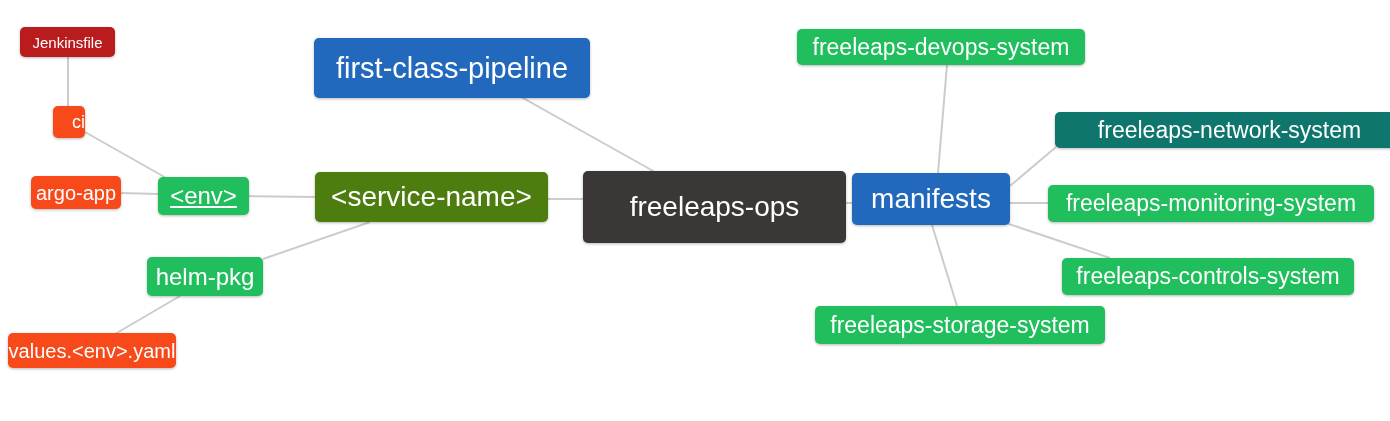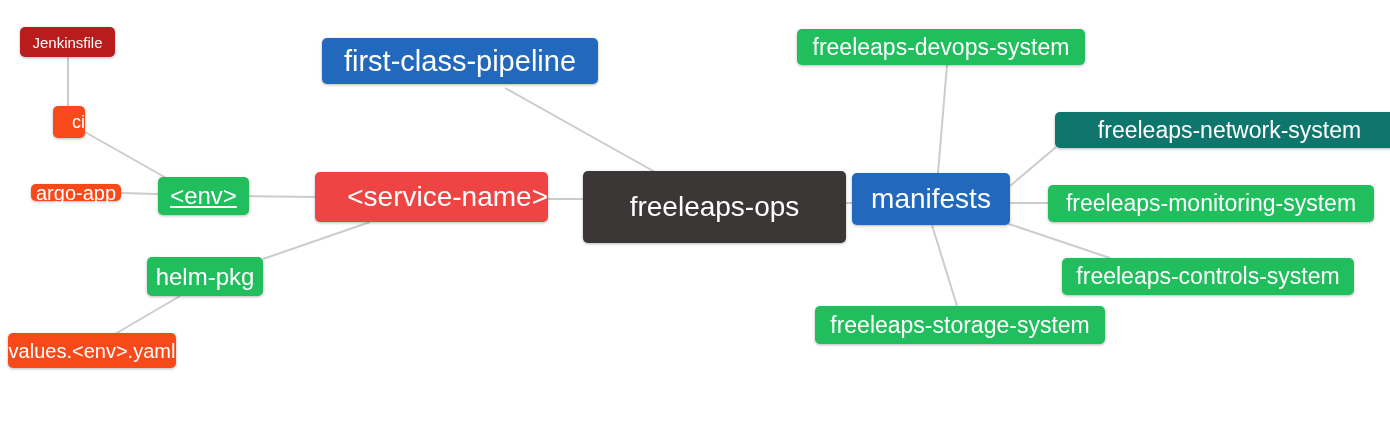--- a/index.html
+++ b/index.html
@@ -58,36 +58,36 @@
       <line x1="1006" y1="223" x2="1110" y2="258" stroke="#cccccc" stroke-width="2"></line>
       <line x1="932" y1="225" x2="957" y2="306" stroke="#cccccc" stroke-width="2"></line>
     </svg>
 
 <div class="node" style="left: 20px; top: 27px; width: 95px; height: 30px; font-size: 15px; background: #b91c1c;">
       <span>Jenkinsfile</span>
     </div>
     <div class="node" style="left: 53px; top: 106px; width: 32px; height: 32px; font-size: 18px; background: rgb(248, 73, 26); justify-content: flex-end;">
       <span>ci</span>
     </div>
-    <div class="node" style="left: 31px; top: 184px; width: 90px; height: 17px; font-size: 20px; background: rgb(248, 73, 26);">
+    <div class="node" style="left: 31px; top: 176px; width: 90px; height: 33px; font-size: 20px; background: rgb(248, 73, 26);">
       <span>argo-app</span>
     </div>
     <div class="node" style="left: 158px; top: 177px; width: 91px; height: 38px; font-size: 24px; background: rgb(33, 190, 93); text-decoration: underline;">
       <span>&lt;env&gt;</span>
     </div>
     <div class="node" style="left: 147px; top: 257px; width: 116px; height: 39px; font-size: 24px; background: rgb(33, 190, 93);">
       <span>helm-pkg</span>
     </div>
     <div class="node" style="left: 8px; top: 333px; width: 168px; height: 35px; font-size: 20px; background: rgb(248, 73, 26); align-items: center;">
       <span>values.&lt;env&gt;.yaml</span>
     </div>
-    <div class="node" style="left: 314px; top: 38px; width: 276px; height: 46px; font-size: 29px; background: rgb(34, 104, 189); margin-left: 8px;">
+    <div class="node" style="left: 314px; top: 38px; width: 276px; height: 60px; font-size: 29px; background: rgb(34, 104, 189);">
       <span>first-class-pipeline</span>
     </div>
-    <div class="node" style="left: 315px; top: 172px; width: 233px; height: 50px; font-size: 28px; background: #ef4444; justify-content: flex-end;">
+    <div class="node" style="left: 315px; top: 172px; width: 233px; height: 50px; font-size: 28px; background: #4d7c0f;">
       <span>&lt;service-name&gt;</span>
     </div>
     <div class="node" style="left: 583px; top: 171px; width: 263px; height: 72px; font-size: 28px; background: rgb(59, 55, 55);">
       <span>freeleaps-ops</span>
     </div>
     <div class="node" style="left: 852px; top: 173px; width: 158px; height: 52px; font-size: 28px; background: rgb(34, 104, 189);">
       <span>manifests</span>
     </div>
     <div class="node" style="left: 797px; top: 29px; width: 288px; height: 36px; font-size: 23px; background: rgb(33, 190, 93);">
       <span>freeleaps-devops-system</span>

